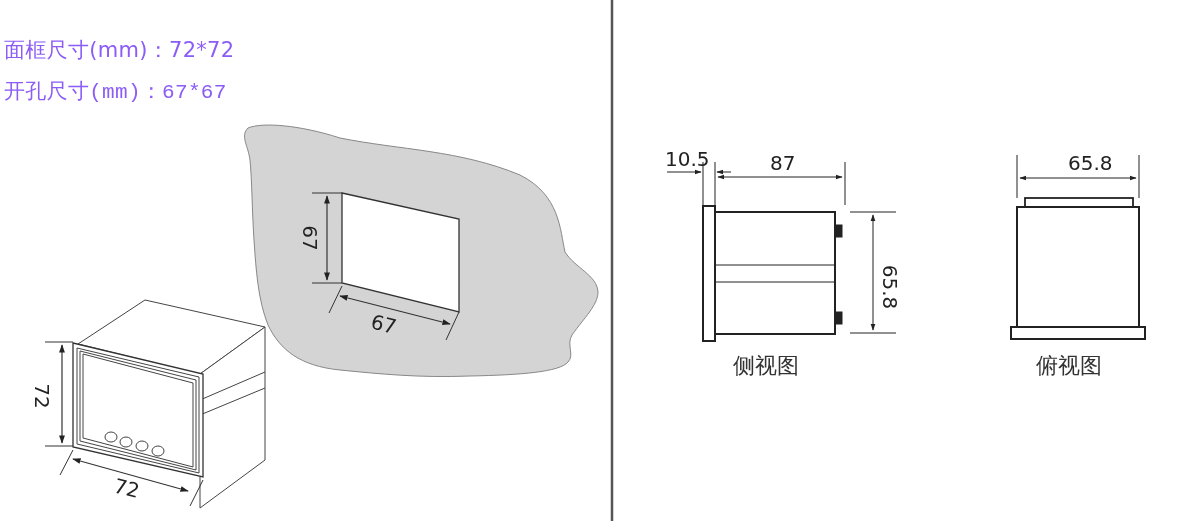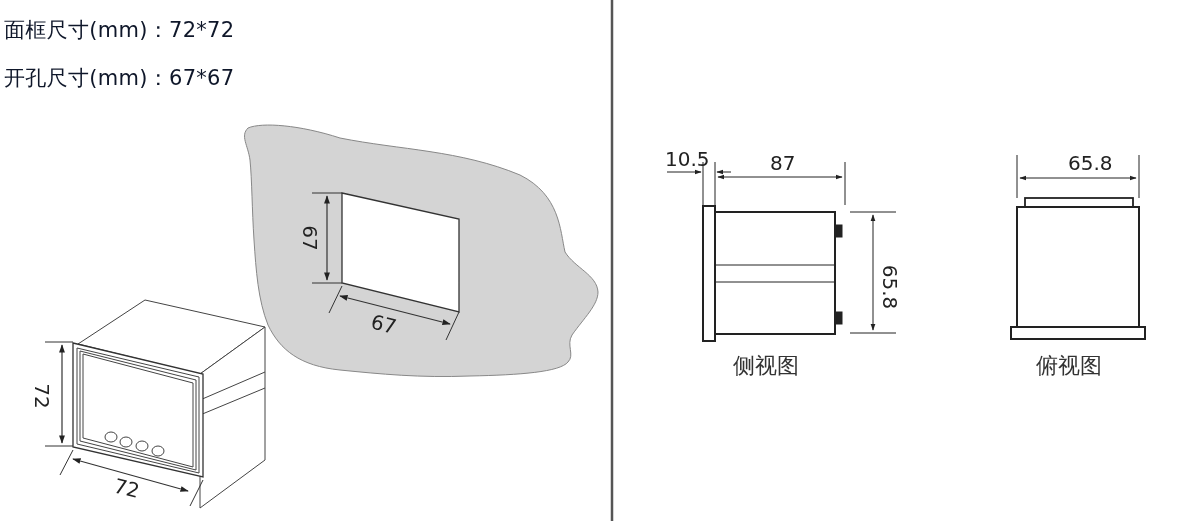--- a/index.html
+++ b/index.html
@@ -1,20 +1,20 @@
 <!DOCTYPE html>
 <html><head>
 <meta charset="utf-8">
 <style>
   html, body { margin:0; padding:0; background:#ffffff; }
   body { width:1180px; height:521px; position:relative; overflow:hidden;
          font-family:"DejaVu Sans", "Liberation Sans", sans-serif; color:#222; }
-  .spec { position:absolute; left:4px; font-size:21px; color:#0f172a; letter-spacing:0.3px; white-space:nowrap; }
+  .spec { position:absolute; left:4px; font-size:21px; color:#8b5cf6; letter-spacing:0.3px; white-space:nowrap;margin-top:20px; }
   .spec.l1 { top:16px; }
-  .spec.l2 { top:64px; }
+  .spec.l2 { top:57px;font-family:Liberation Mono, monospace; }
   svg { position:absolute; left:0; top:0; }
   .dimtxt { font-family:"DejaVu Sans", "Liberation Sans", sans-serif; font-size:20px; fill:#222; }
   .lbl { font-family:"DejaVu Sans", "Liberation Sans", sans-serif; font-size:22px; fill:#333; }
 </style>
 </head>
 <body>
 
 <div class="spec l1">
   <span>面框尺寸(mm)：</span><span>72*72</span>
 </div>

